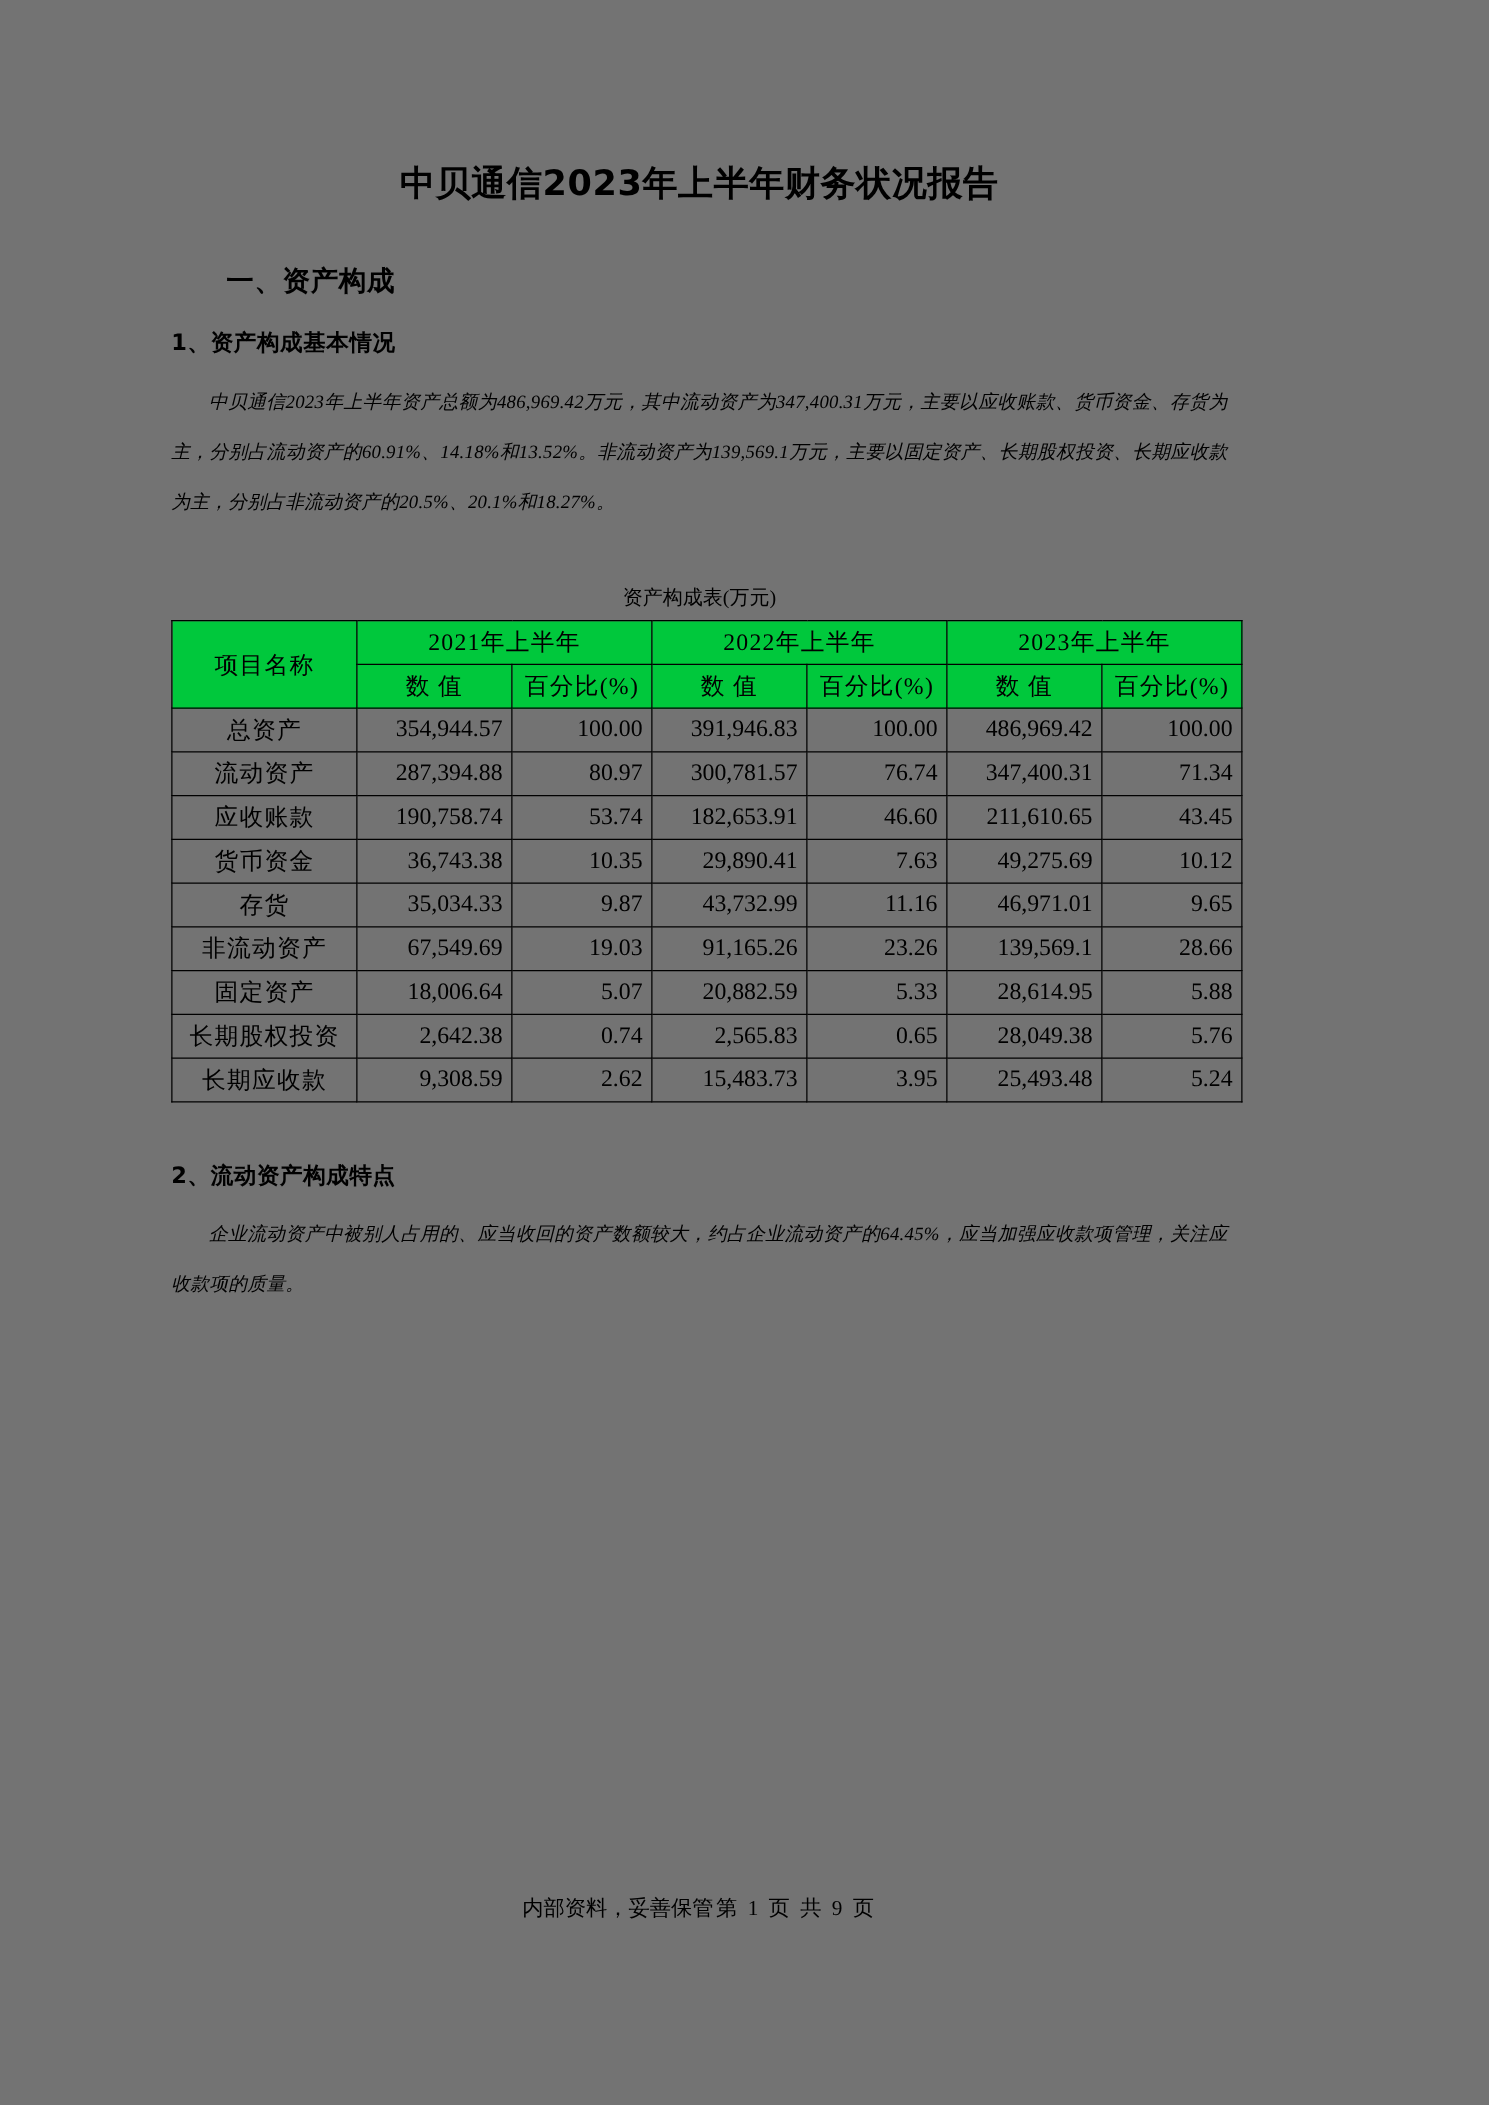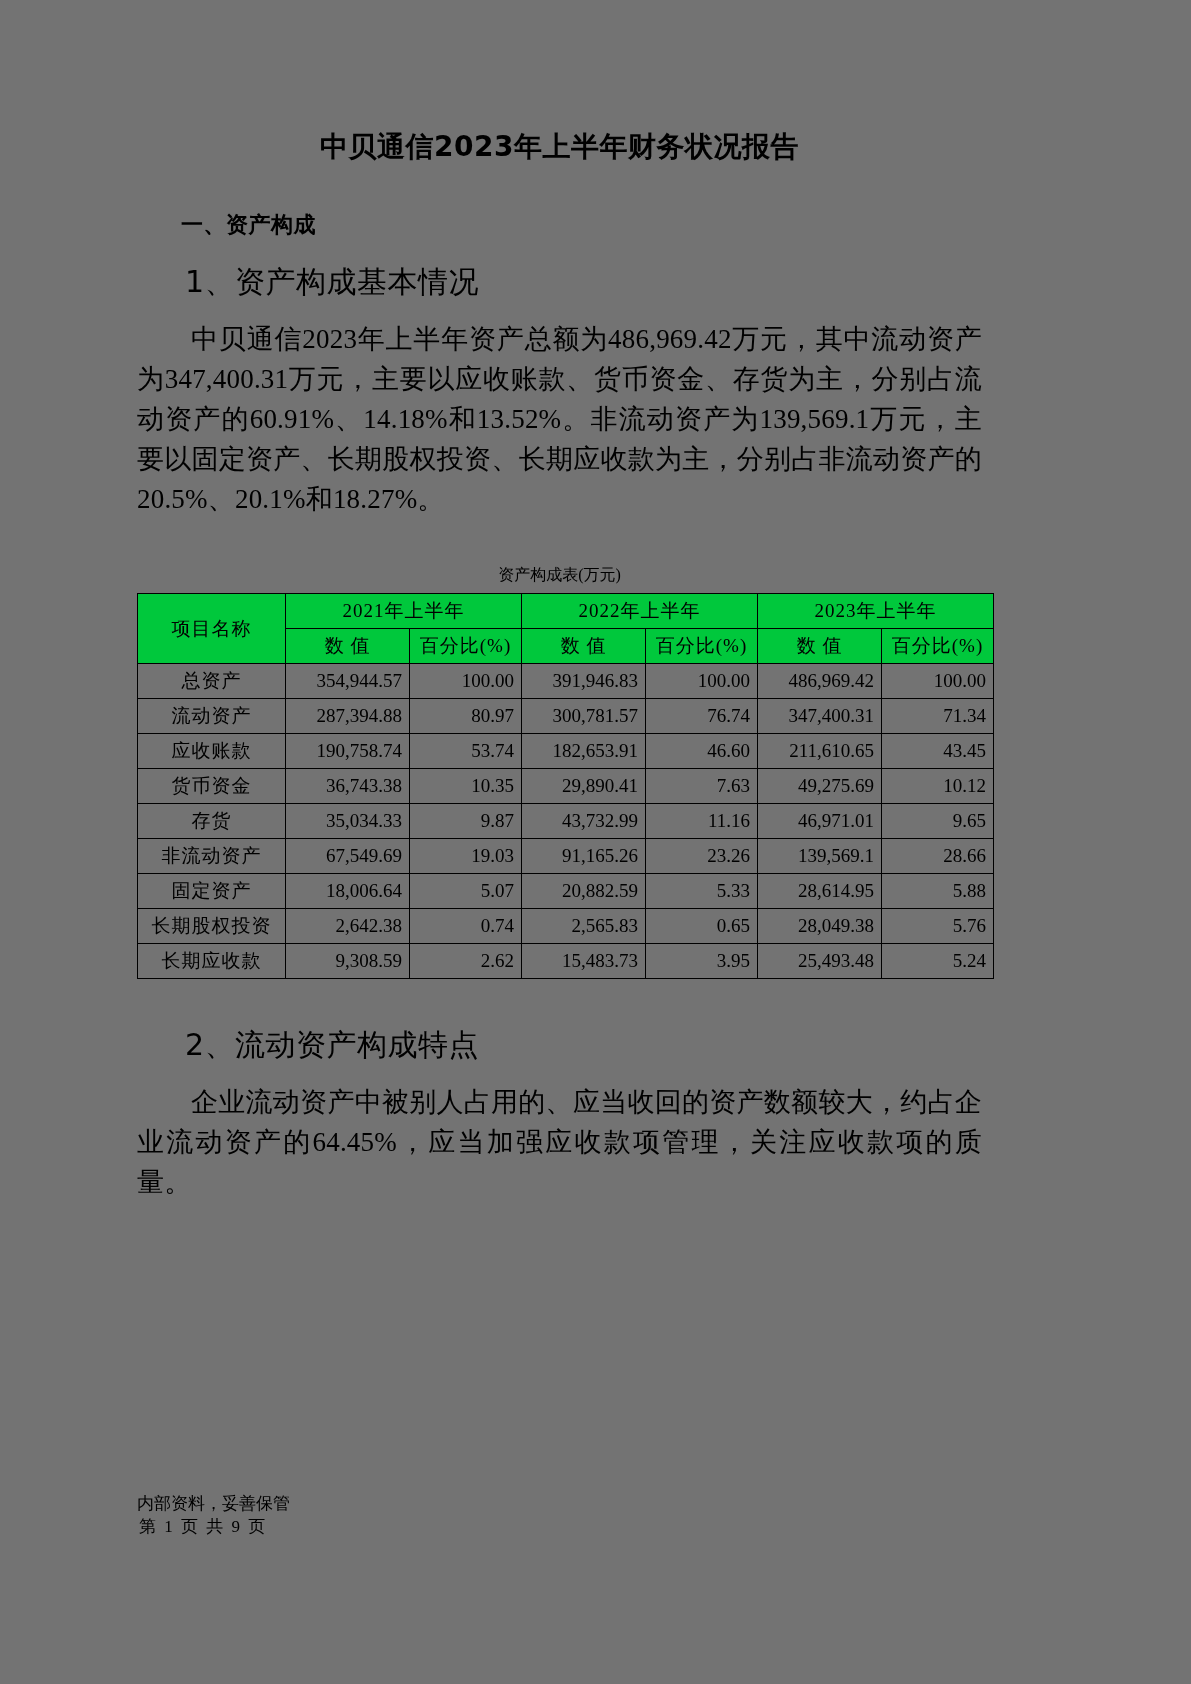--- a/index.html
+++ b/index.html
@@ -37,37 +37,37 @@
   .h1 {
     font-family: "DejaVu Sans", "Liberation Sans", sans-serif;
     font-weight: bold;
     font-size: 22px;
     margin-top: 44px;
     margin-left: 44px;
     letter-spacing: 0.5px;
   }
   .h2 {
     font-family: "DejaVu Sans", "Liberation Sans", sans-serif;
-    font-weight: normal;
-    font-size: 30px;
+    font-weight: bold;
+    font-size: 18px;
     margin-top: 22px;
-    margin-left: 48px;
     letter-spacing: 0.5px;
   }
   .h2.spaced {
     margin-top: 46px;
   }
   p.body-text {
-    font-size: 27px;
+    font-size: 15px;
     line-height: 40px;
     text-align: justify;
     text-justify: inter-ideograph;
     margin: 16px 0 0 0;
     text-indent: 2em;
     letter-spacing: 0.2px;
+    font-style: italic;
   }
   .table-caption {
     text-align: center;
     font-size: 16px;
     margin-top: 46px;
     margin-bottom: 7px;
   }
   table.asset-table {
     border-collapse: collapse;
     width: 845px;
@@ -103,21 +103,20 @@
   }
   .footer {
     position: absolute;
     left: 137px;
     bottom: 146px;
     width: 845px;
     font-size: 17px;
     display: flex;
     justify-content: center;
     align-items: baseline;
-    flex-direction: column;
   }
   .footer .right span { margin: 0 2px; }
 </style>
 </head>
 <body>
 
 <div class="page">
   <div class="content">
 
     <div class="doc-title">中贝通信2023年上半年财务状况报告</div>

